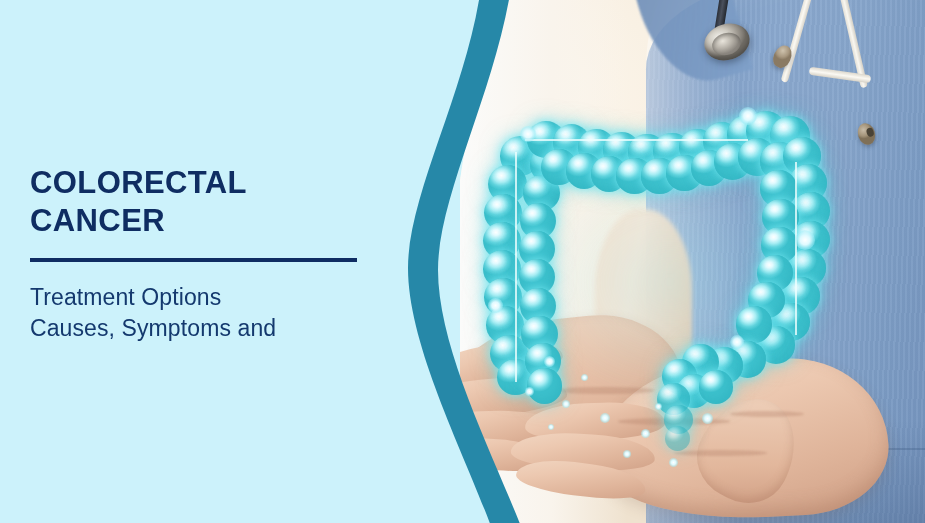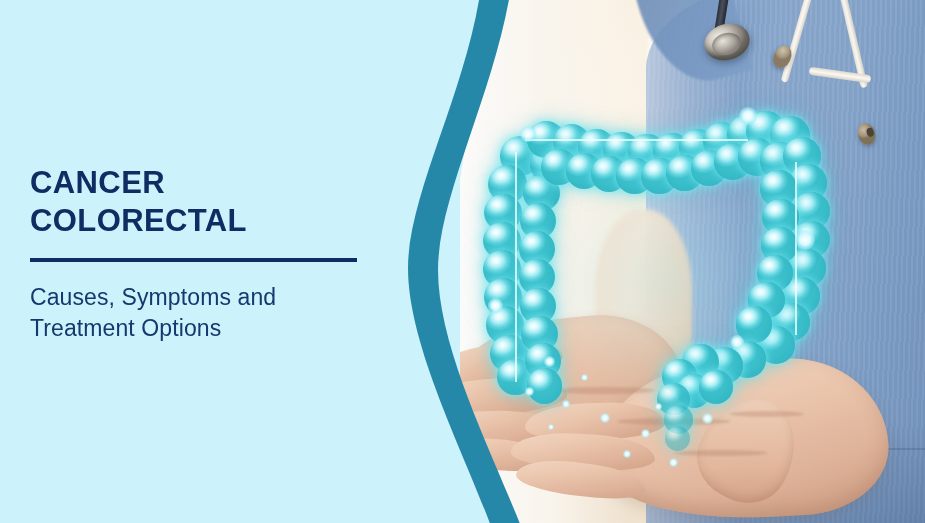--- a/index.html
+++ b/index.html
@@ -418,23 +418,23 @@
     <path d="M 100 -6
              C 84 96, 28 196, 28 268
              C 28 346, 84 452, 112 529
              L 142 529
              C 112 452, 58 348, 58 270
              C 58 198, 112 98, 130 -6 Z" fill="#2688a8"></path>
   </svg>
 
   <div id="left">
     <div id="title">
+      <div>COLORECTAL</div>
       <div>CANCER</div>
-      <div>COLORECTAL</div>
     </div>
     <div id="divider"></div>
     <div id="subtitle">
+      <div>Treatment Options</div>
       <div>Causes, Symptoms and</div>
-      <div>Treatment Options</div>
     </div>
   </div>
 
 </div>
 
 </body></html>

